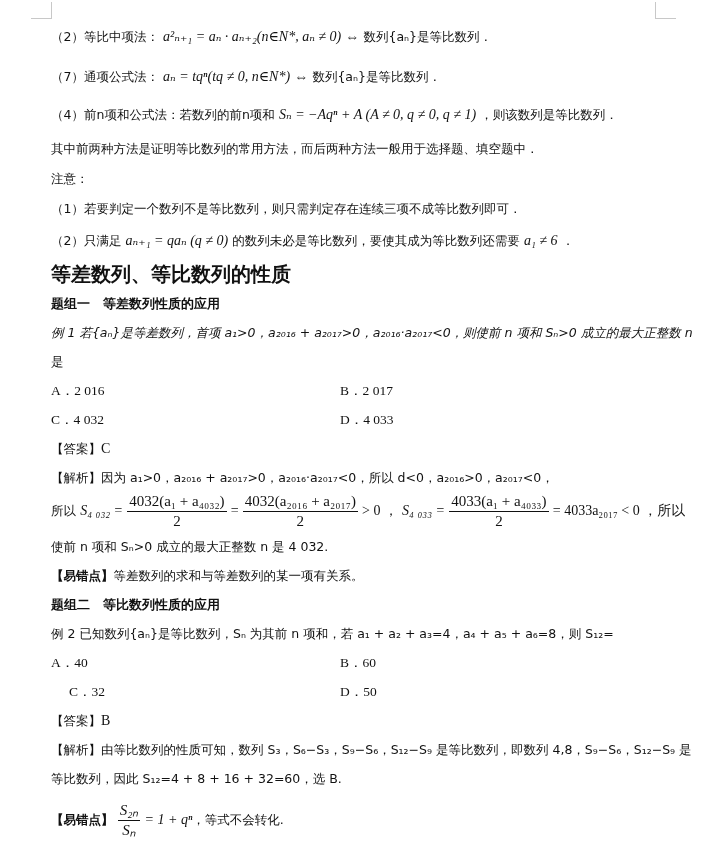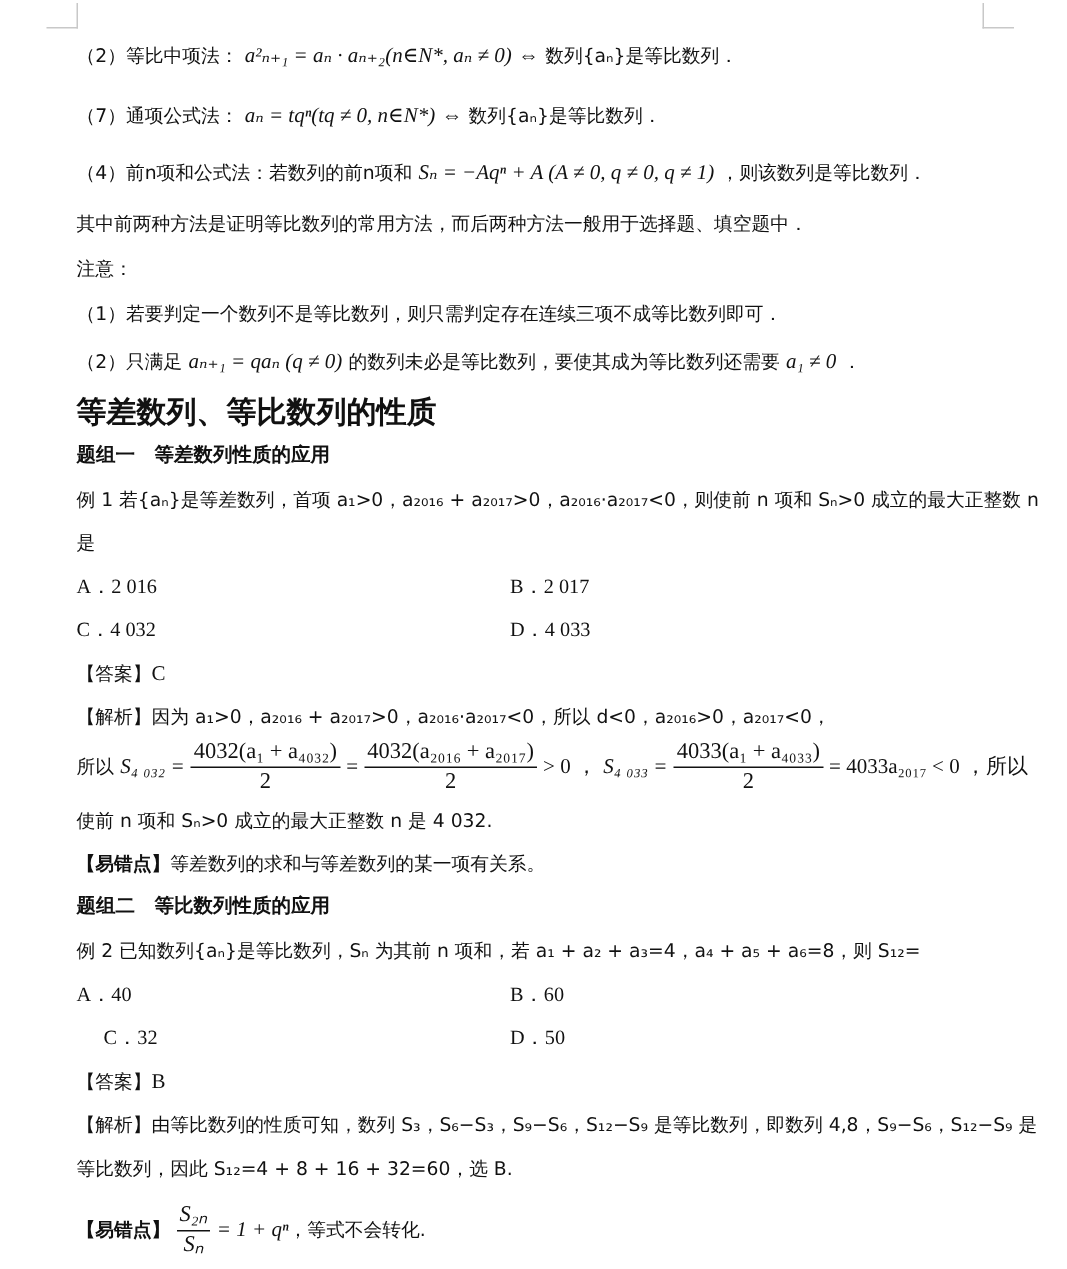--- a/index.html
+++ b/index.html
@@ -47,28 +47,28 @@
 </div>
 
 <div class="line cn" style="top:140px;">其中前两种方法是证明等比数列的常用方法，而后两种方法一般用于选择题、填空题中．</div>
 <div class="line cn" style="top:170px;">注意：</div>
 <div class="line cn" style="top:200px;">（1）若要判定一个数列不是等比数列，则只需判定存在连续三项不成等比数列即可．</div>
 
 <div class="line" style="top:232px;">
   <span class="cn">（2）只满足</span>
   <span class="m">aₙ₊₁ = qaₙ (q ≠ 0)</span>
   <span class="cn">的数列未必是等比数列，要使其成为等比数列还需要</span>
-  <span class="m">a₁ ≠ 0</span>
+  <span class="m">a₁ ≠ 6</span>
   <span class="cn">．</span>
 </div>
 
 <div class="line h1" style="top:265px;">等差数列、等比数列的性质</div>
 
 <div class="line h2" style="top:295px;">题组一　等差数列性质的应用</div>
-<div class="line cn" style="top:324px;">例 1 若{aₙ}是等差数列，首项 a₁&gt;0，a₂₀₁₆ + a₂₀₁₇&gt;0，a₂₀₁₆·a₂₀₁₇&lt;0，则使前 n 项和 Sₙ&gt;0 成立的最大正整数 n</div>
+<div class="line cn" style="top:324px;font-style:italic;">例 1 若{aₙ}是等差数列，首项 a₁&gt;0，a₂₀₁₆ + a₂₀₁₇&gt;0，a₂₀₁₆·a₂₀₁₇&lt;0，则使前 n 项和 Sₙ&gt;0 成立的最大正整数 n</div>
 <div class="line cn" style="top:353px;">是</div>
 
 <div class="opt" style="left:51px; top:382px;">A．2 016</div>
 <div class="opt" style="left:340px; top:382px;">B．2 017</div>
 <div class="opt" style="left:51px; top:411px;">C．4 032</div>
 <div class="opt" style="left:340px; top:411px;">D．4 033</div>
 
 <div class="line" style="top:440px;">
   <span class="cn">【答案】</span><span class="mr">C</span>
 </div>

